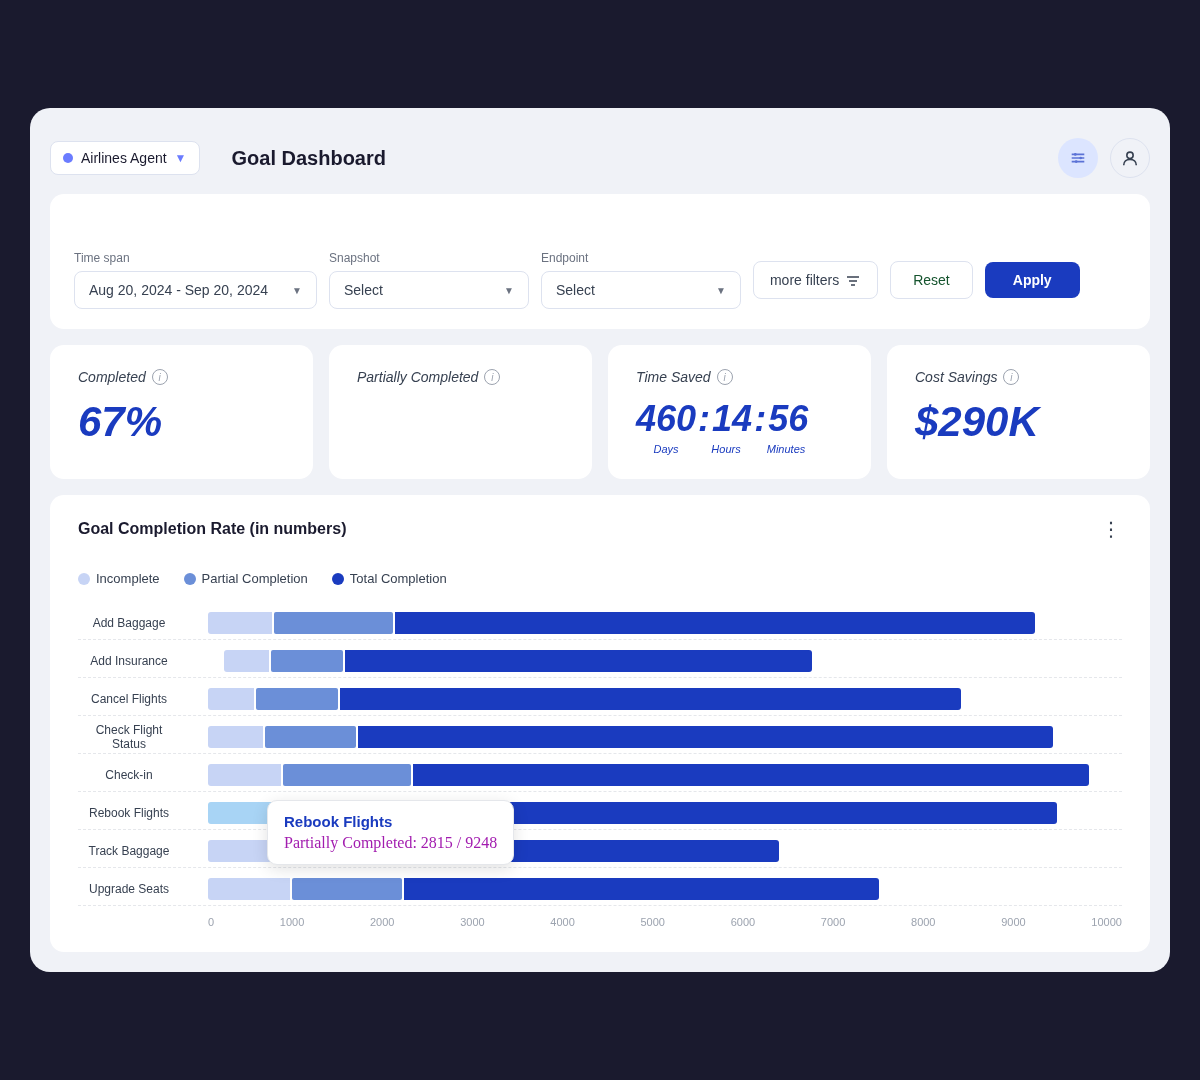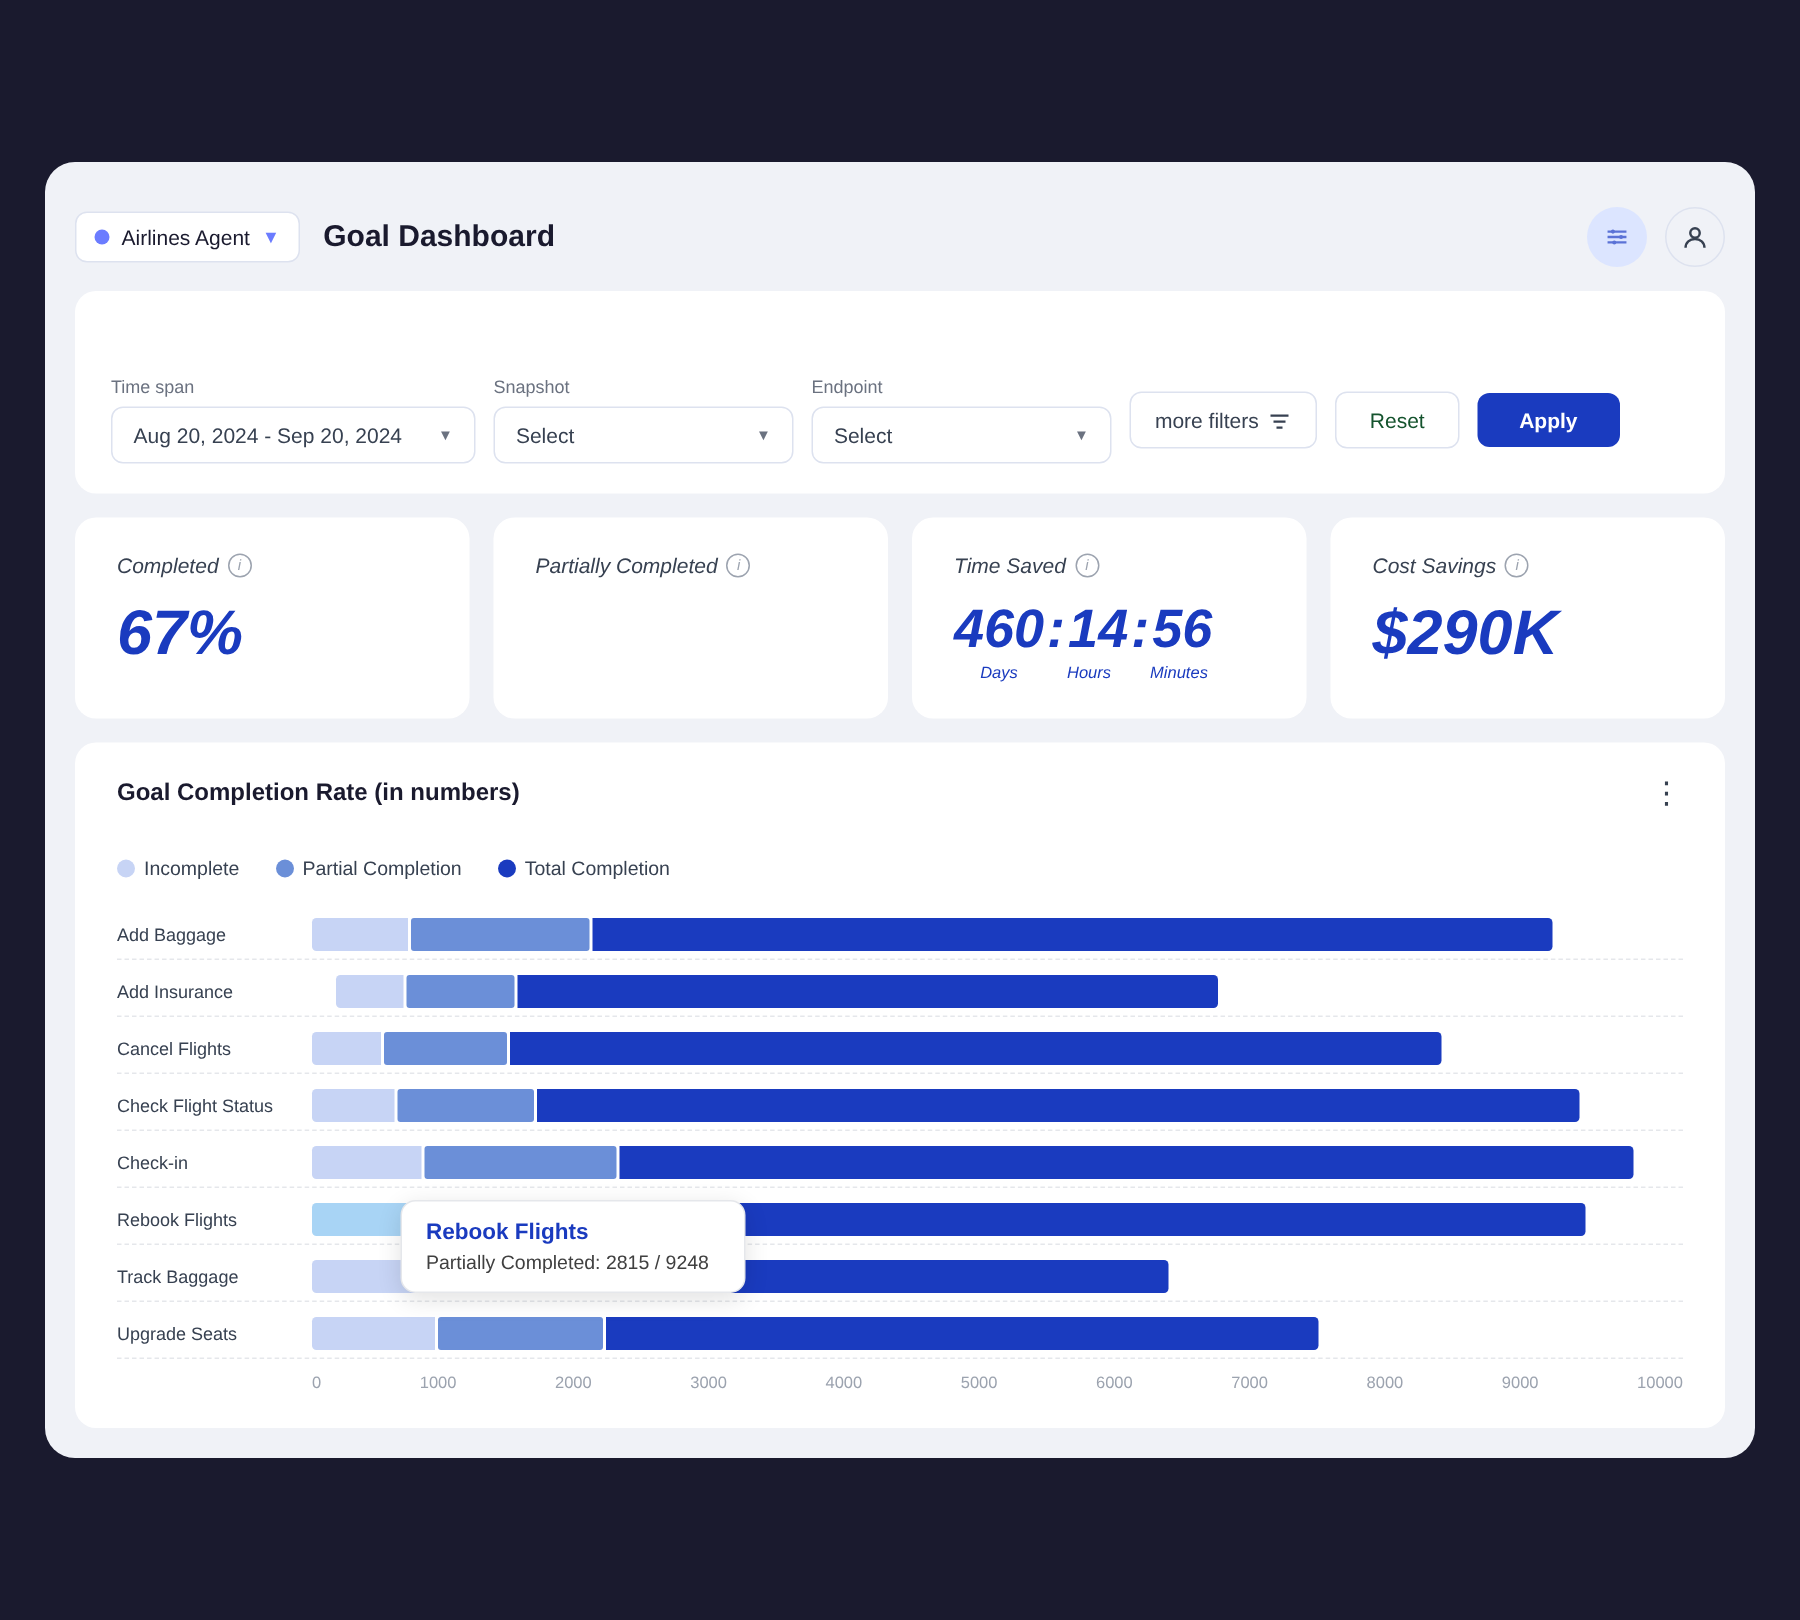--- a/index.html
+++ b/index.html
@@ -21,21 +21,21 @@
     
     .header {
       display: flex;
       align-items: center;
       justify-content: space-between;
       padding: 10px 0 16px 0;
     }
     .header-left {
       display: flex;
       align-items: center;
-      gap: 16px;
+      gap: 32px;
     }
     .agent-selector {
       display: flex;
       align-items: center;
       gap: 8px;
       background: #fff;
       border: 1px solid #dde2ef;
       border-radius: 8px;
       padding: 8px 12px;
       cursor: pointer;
@@ -276,22 +276,22 @@
     .chart-row {
       display: flex;
       align-items: center;
       height: 34px;
       margin-bottom: 4px;
     }
     .row-label {
       width: 130px;
       font-size: 12px;
       color: #374151;
-      text-align: left;
-      padding-right: 16px;
+      text-align: center;
+      padding-right: 28px;
       flex-shrink: 0;
     }
     .bar-container {
       flex: 1;
       display: flex;
       height: 22px;
       gap: 0;
       position: relative;
     }
     .bar-segment {
@@ -319,22 +319,23 @@
       z-index: 10;
       min-width: 230px;
     }
     .tooltip-title {
       font-size: 15px;
       font-weight: 700;
       color: #1a3bbf;
       margin-bottom: 4px;
     }
     .tooltip-text {
-      font-size: 13px;
-      color: #404040;
+      font-size: 16px;
+      color: #a21caf;
+      font-family: Liberation Serif, serif;
     }
   </style>
 </head>
 <body>
 
 <div class="outer-container">
 
   <div class="header">
     <div class="header-left">
       <div class="agent-selector">

